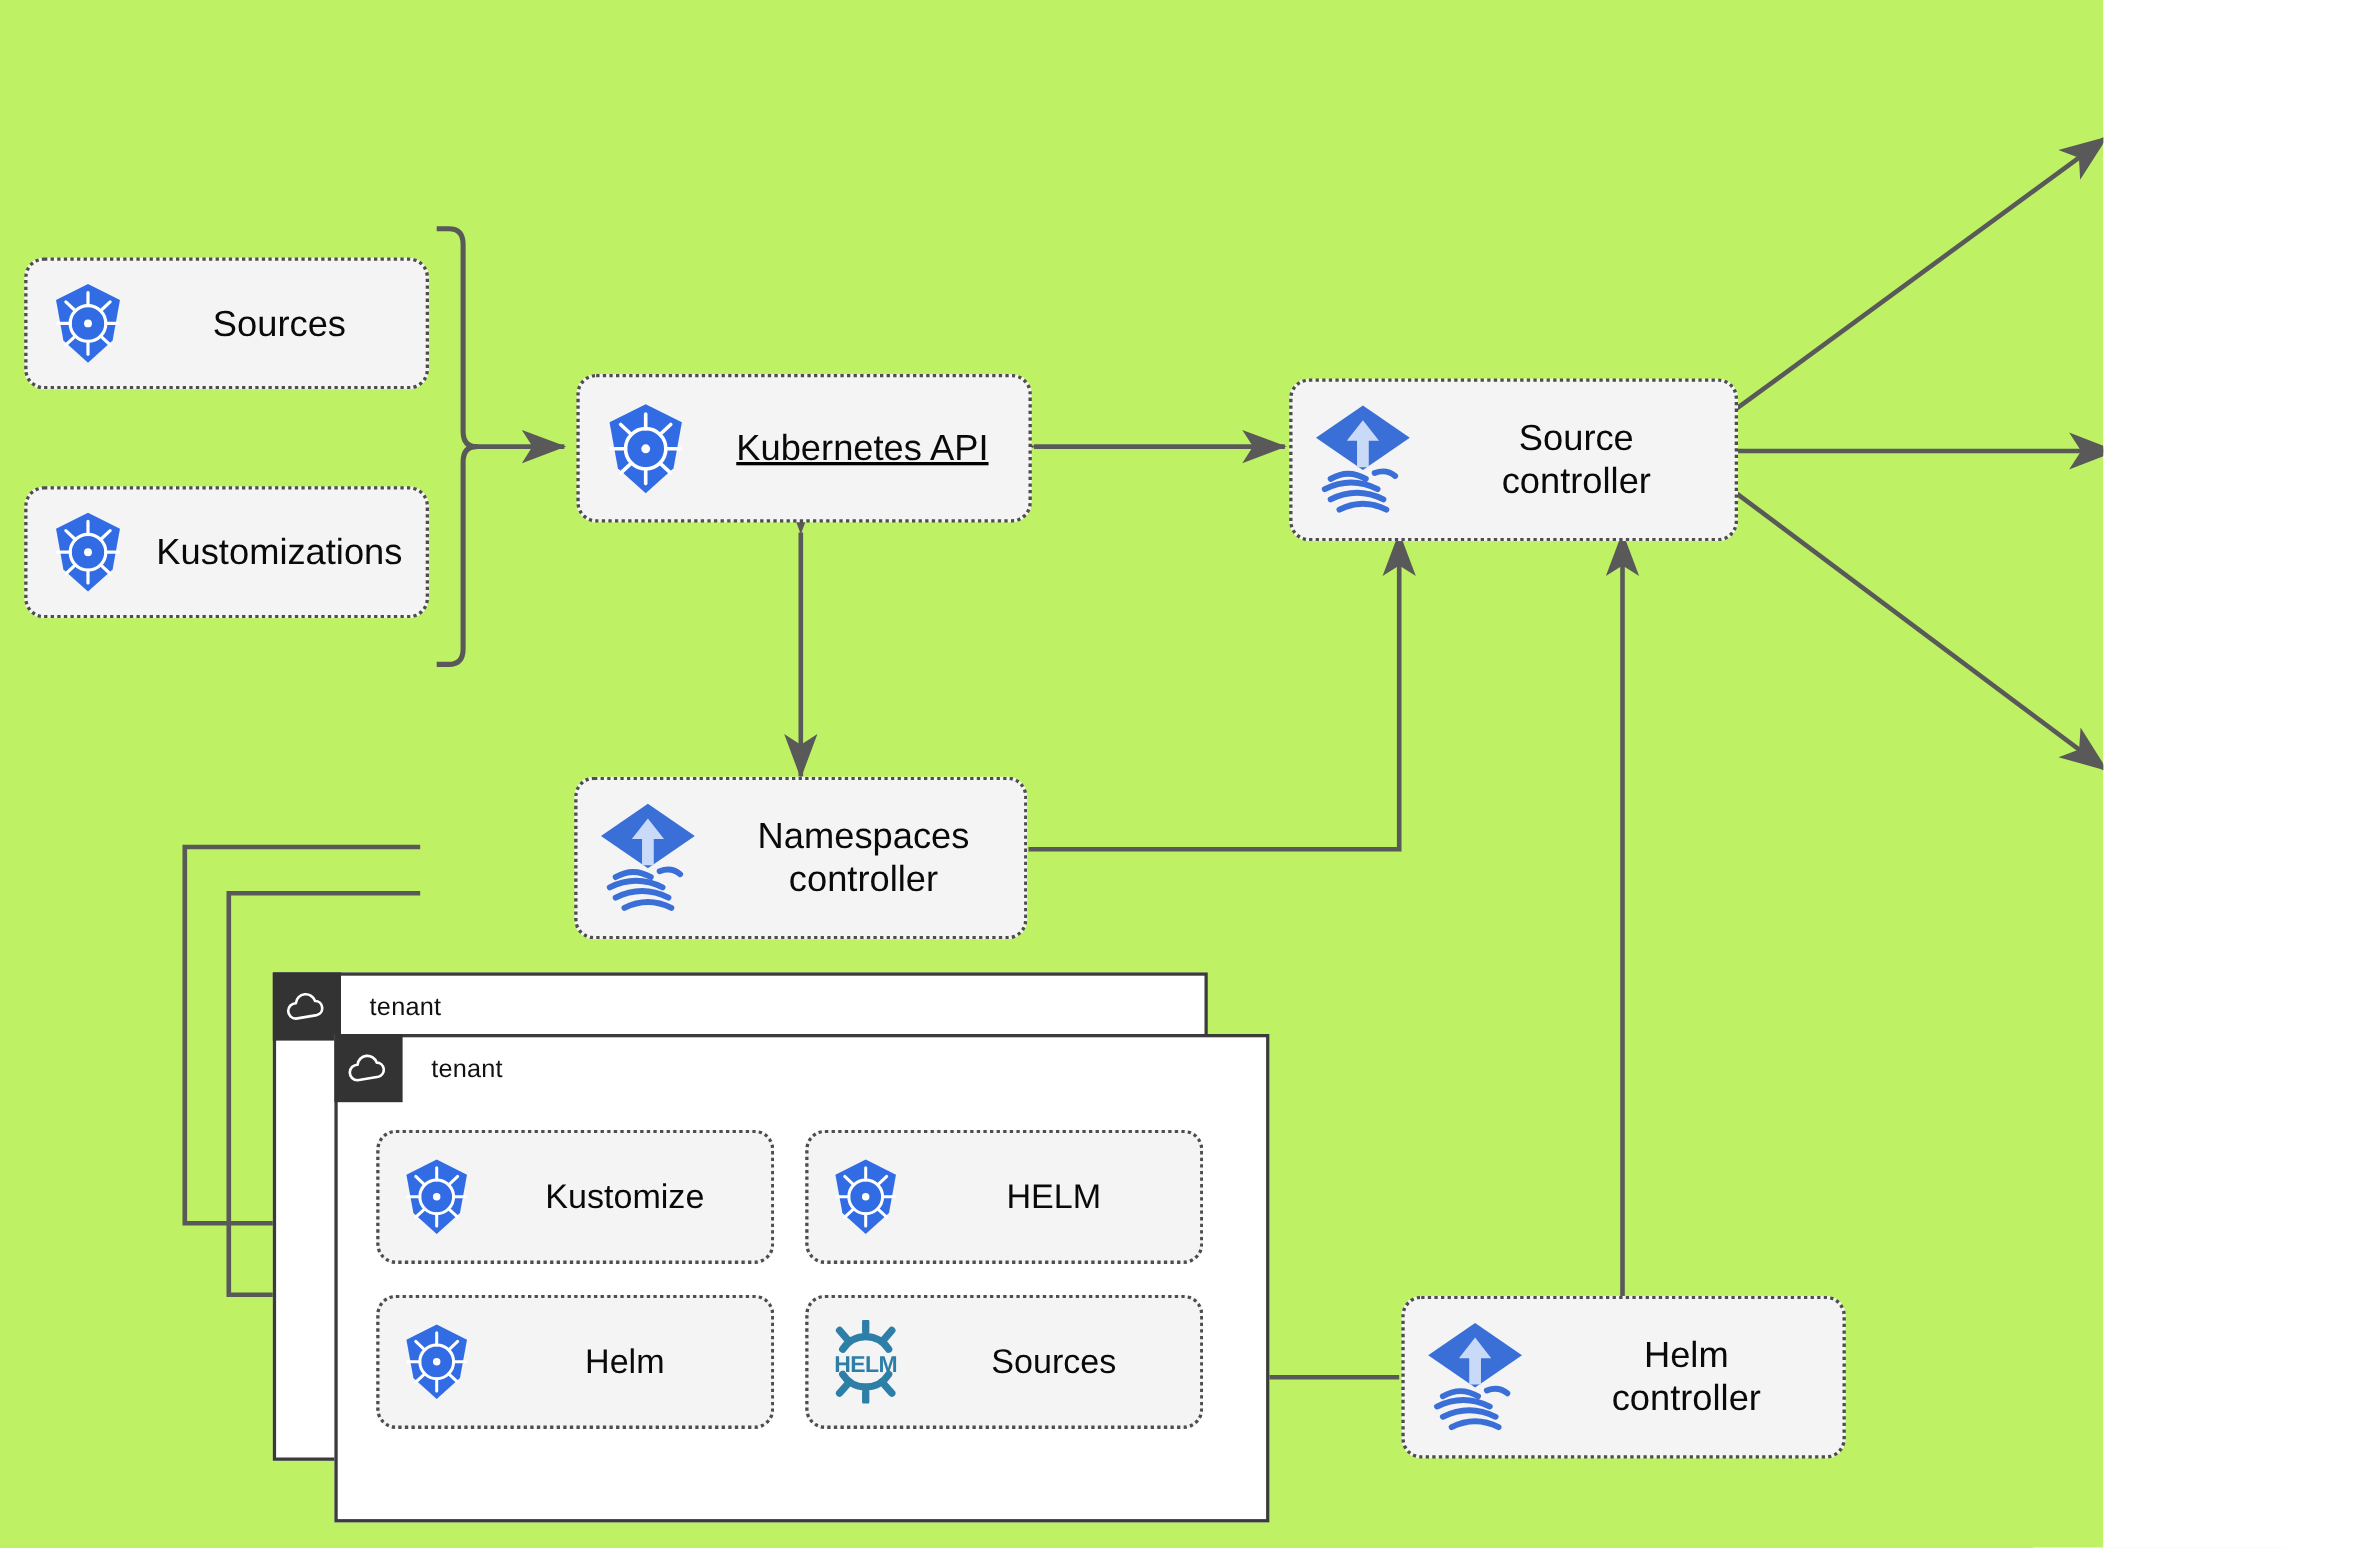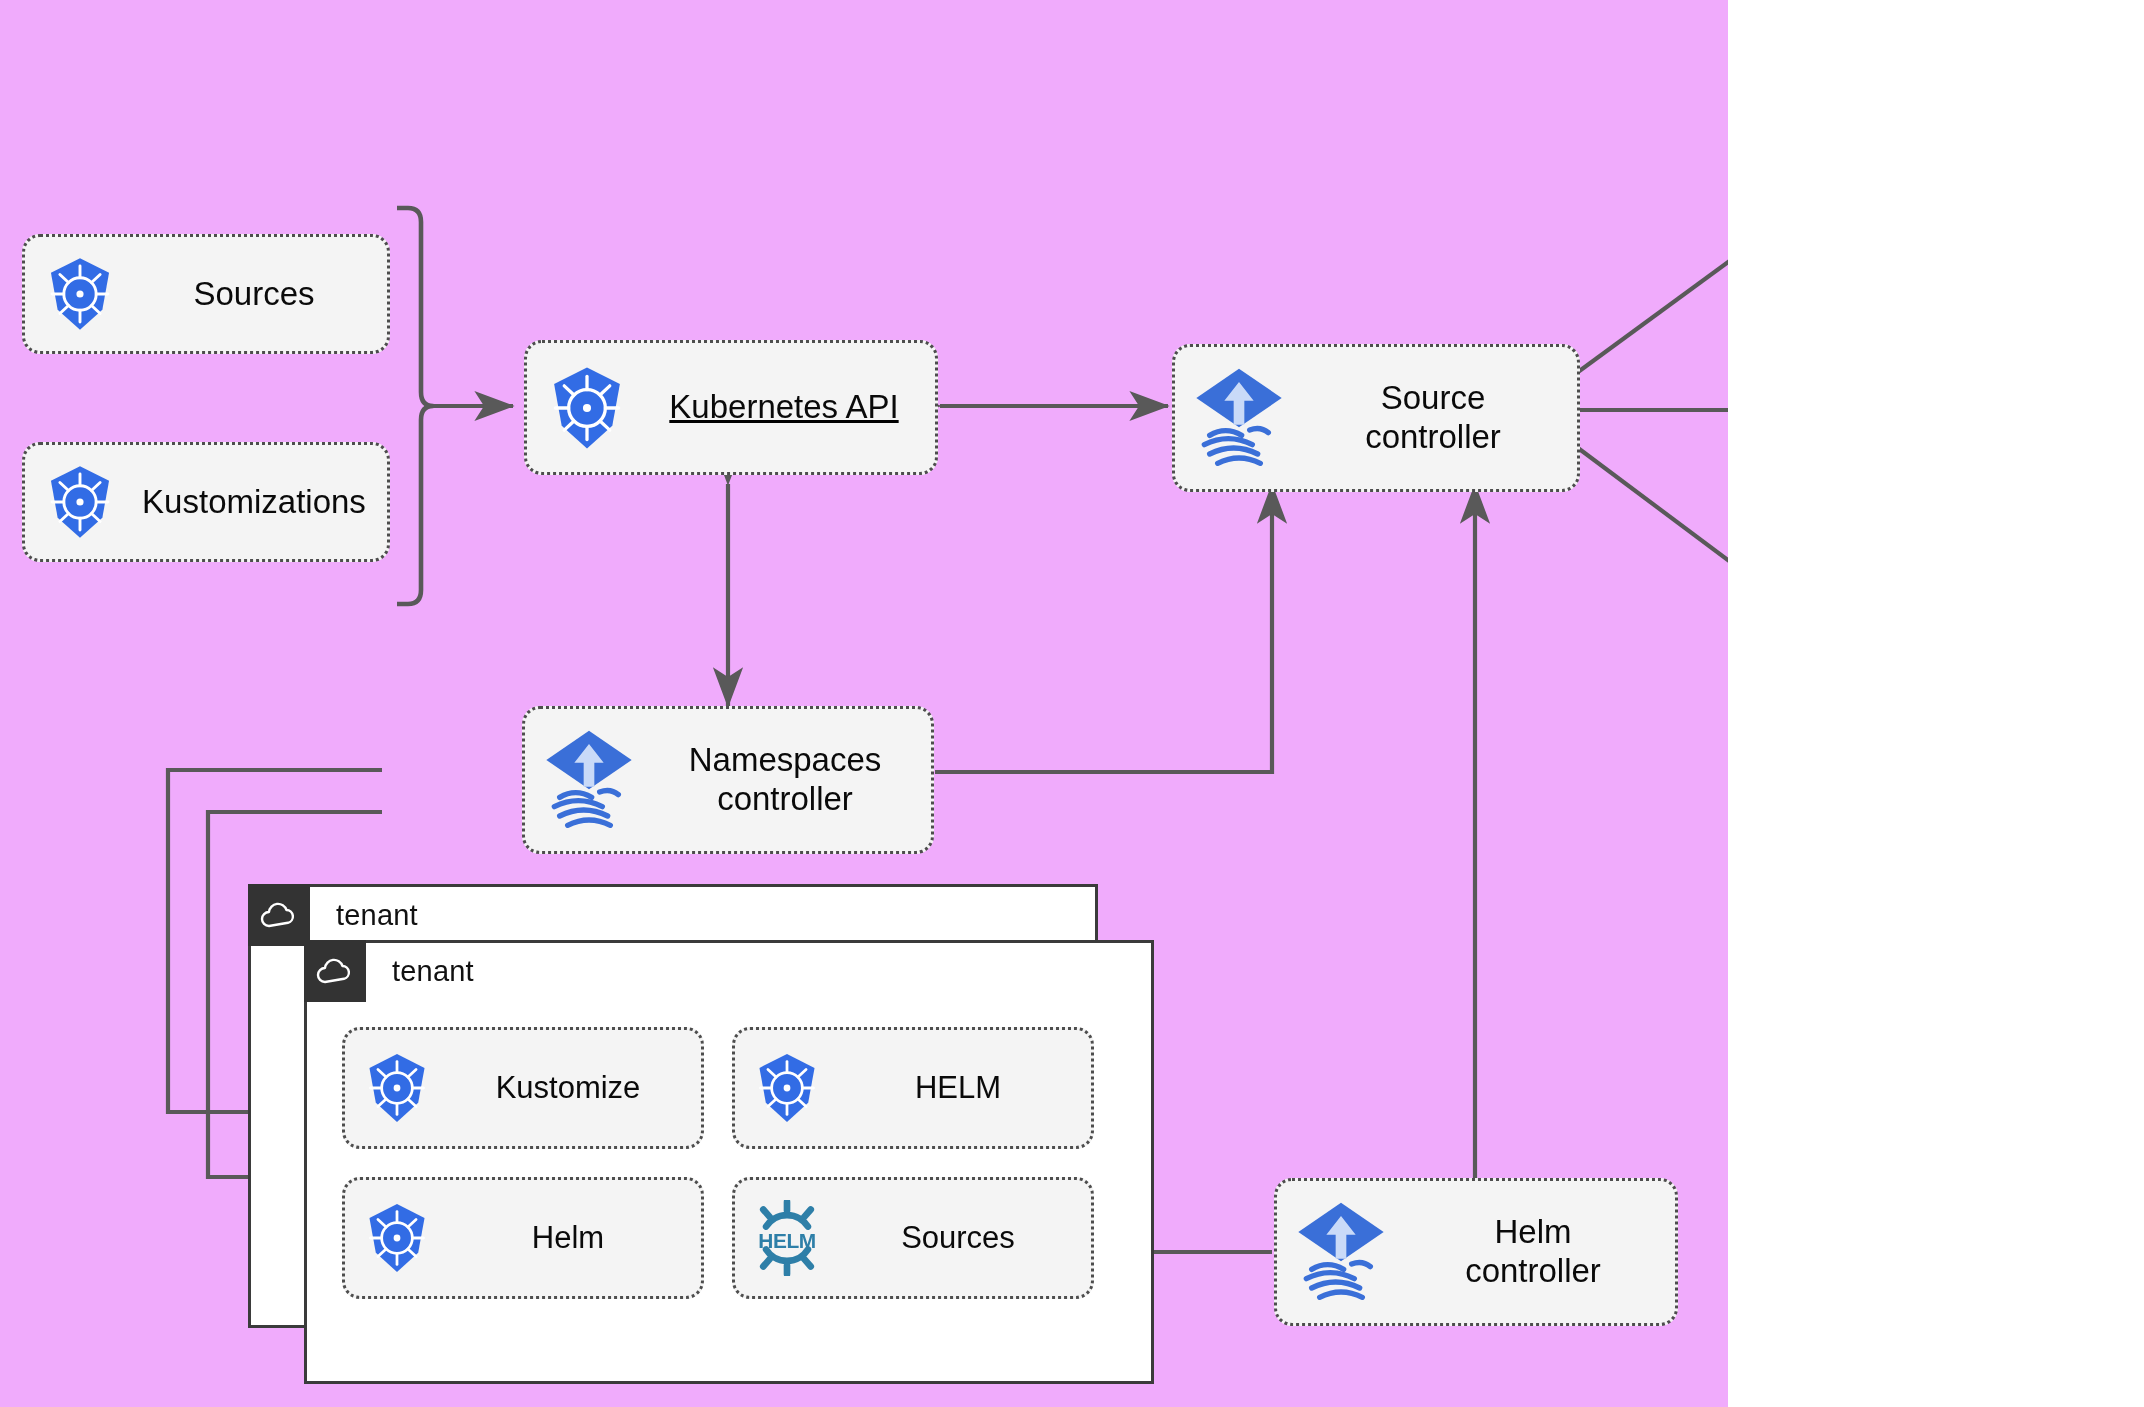--- a/index.html
+++ b/index.html
@@ -1,17 +1,17 @@
 <!DOCTYPE html>
 <html><head>
 <meta charset="utf-8">
 <style>
   html,body{margin:0;padding:0;background:#ffffff;}
   body{font-family:"Liberation Sans",sans-serif;}
-  #stage{position:relative;width:1728px;height:1407px;background:#f0abfc;overflow:hidden;}
+  #stage{position:relative;width:1912px;height:1407px;background:#bef264;overflow:hidden;}
   svg.layer{position:absolute;left:0;top:0;width:2144px;height:1407px;}
 
   
   .node{
     position:absolute;
     background:#f4f4f4;
     border:3px dotted #4d4d4d;
     border-radius:18px;
     box-sizing:border-box;
     display:flex;align-items:center;
@@ -38,21 +38,21 @@
     border:3px solid #3b3b3b;box-sizing:border-box;
   }
   .tenant-hdr{
     position:absolute;display:flex;align-items:center;height:62px;
   }
   .tenant-badge{
     width:62px;height:62px;background:#333333;
     display:flex;align-items:center;justify-content:center;flex:0 0 auto;
   }
   .tenant-name{
-    font-size:29px;color:#111;margin-left:26px;letter-spacing:.2px;
+    font-size:23px;color:#111;margin-left:26px;letter-spacing:.2px;
   }
 </style>
 </head>
 <body>
 
 <div id="stage">
 
   <svg class="layer" viewBox="0 0 2144 1407" xmlns="http://www.w3.org/2000/svg">
     <defs>
       <marker id="ah" markerWidth="11" markerHeight="11" refX="9.2" refY="4" orient="auto" markerUnits="strokeWidth">

